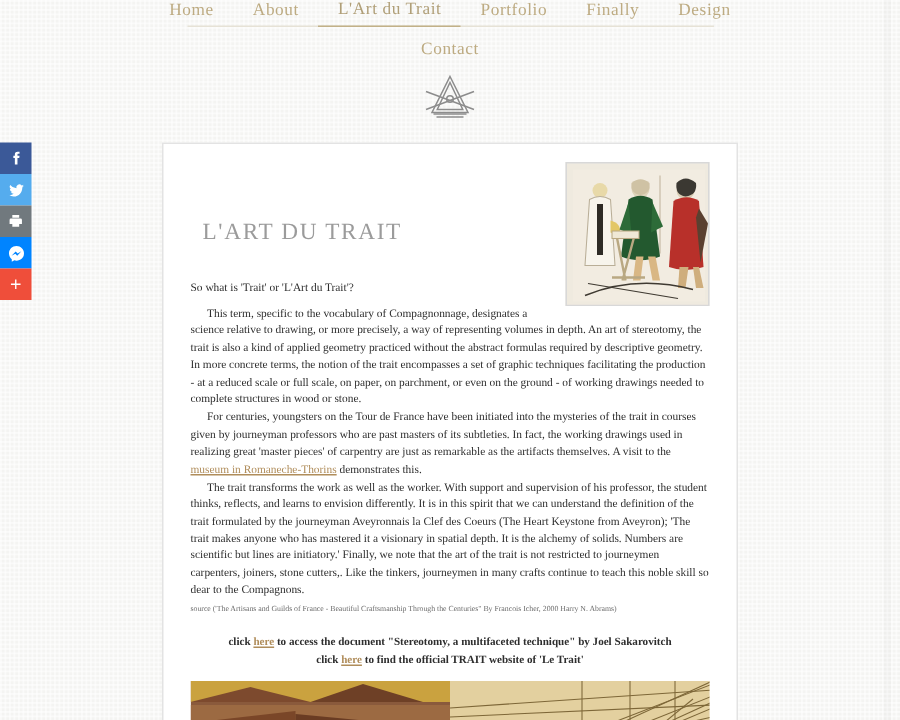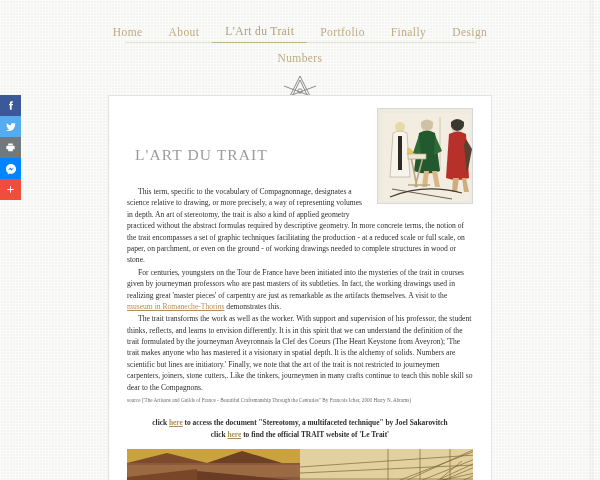--- a/index.html
+++ b/index.html
@@ -20,21 +20,21 @@
   #share-rail {
     position:absolute; left:0; top:95px; width:21px; z-index:40;
   }
   .share-btn {
     width:21px; height:21px; display:flex; align-items:center; justify-content:center;
     color:#fff; font-family:"Liberation Sans", sans-serif; cursor:pointer;
   }
   .share-btn svg { display:block; }
 
   
-  #site-header { padding-top:25px; }
+  #site-header { padding-top:0; }
   #main-nav {
     display:flex; justify-content:center; align-items:flex-end; gap:0;
     padding:0 118px;
   }
   .nav-item {
     font-family:"Liberation Serif", serif;
     font-size:11.5px; color:#bdab82; letter-spacing:.4px;
     padding:0 13px 5px 13px; white-space:nowrap; cursor:pointer;
     text-decoration:none; display:block;
   }
@@ -139,21 +139,21 @@
   <nav id="main-nav">
     <a class="nav-item">Home</a>
     <a class="nav-item">About</a>
     <a class="nav-item active">L'Art du Trait</a>
     <a class="nav-item">Portfolio</a>
     <a class="nav-item">Finally</a>
     <a class="nav-item">Design</a>
   </nav>
   <div id="nav-rule"></div>
   <div id="nav-second">
-    <a class="nav-item">Numbers</a>
+    <a class="nav-item">Contact</a>
   </div>
 
   <div id="logo-wrap">
     <span id="site-logo">
       <svg width="46" height="34" viewBox="0 0 46 34">
         <g stroke="#8c8c8c" stroke-width="1" fill="none">
           <path d="M23 3 L35 27 L11 27 Z"></path>
           <path d="M23 7 L31.5 25 L14.5 25 Z"></path>
           <path d="M7 13 L39 25"></path>
           <path d="M39 13 L7 25"></path>
@@ -199,20 +199,21 @@
       <rect x="30" y="45" width="18" height="5" fill="#efe8d6" stroke="#b9a882" stroke-width=".7"></rect>
 
       <path d="M12 88 q34 -14 72 -4" stroke="#3f3a32" stroke-width="1.1" fill="none"></path>
       <path d="M14 80 l60 10" stroke="#3f3a32" stroke-width=".8" fill="none"></path>
     </svg>
   </figure>
 
   <h1 id="page-title">L'ART DU TRAIT</h1>
 
   <div id="article-body">
+    <p class="lead-q">So what is 'Trait' or 'L'Art du Trait'?</p>
 
     <p class="para">This term, specific to the vocabulary of Compagnonnage, designates a science relative to drawing, or more precisely, a way of representing volumes in depth. An art of stereotomy, the trait is also a kind of applied geometry practiced without the abstract formulas required by descriptive geometry. In more concrete terms, the notion of the trait encompasses a set of graphic techniques facilitating the production - at a reduced scale or full scale, on paper, on parchment, or even on the ground - of working drawings needed to complete structures in wood or stone.</p>
 
     <p class="para"><span>For centuries, youngsters on the Tour de France have been initiated into the mysteries of the trait in courses given by journeyman professors who are past masters of its subtleties. In fact, the working drawings used in realizing great 'master pieces' of carpentry are just as remarkable as the artifacts themselves. A visit to the </span><a class="inline-link">museum in Romaneche-Thorins</a><span> demonstrates this.</span></p>
 
     <p class="para">The trait transforms the work as well as the worker. With support and supervision of his professor, the student thinks, reflects, and learns to envision differently. It is in this spirit that we can understand the definition of the trait formulated by the journeyman Aveyronnais la Clef des Coeurs (The Heart Keystone from Aveyron); 'The trait makes anyone who has mastered it a visionary in spatial depth. It is the alchemy of solids. Numbers are scientific but lines are initiatory.' Finally, we note that the art of the trait is not restricted to journeymen carpenters, joiners, stone cutters,. Like the tinkers, journeymen in many crafts continue to teach this noble skill so dear to the Compagnons.</p>
 
     <p id="source-note">source ('The Artisans and Guilds of France - Beautiful Craftsmanship Through the Centuries" By Francois Icher, 2000 Harry N. Abrams)</p>
   </div>
 

